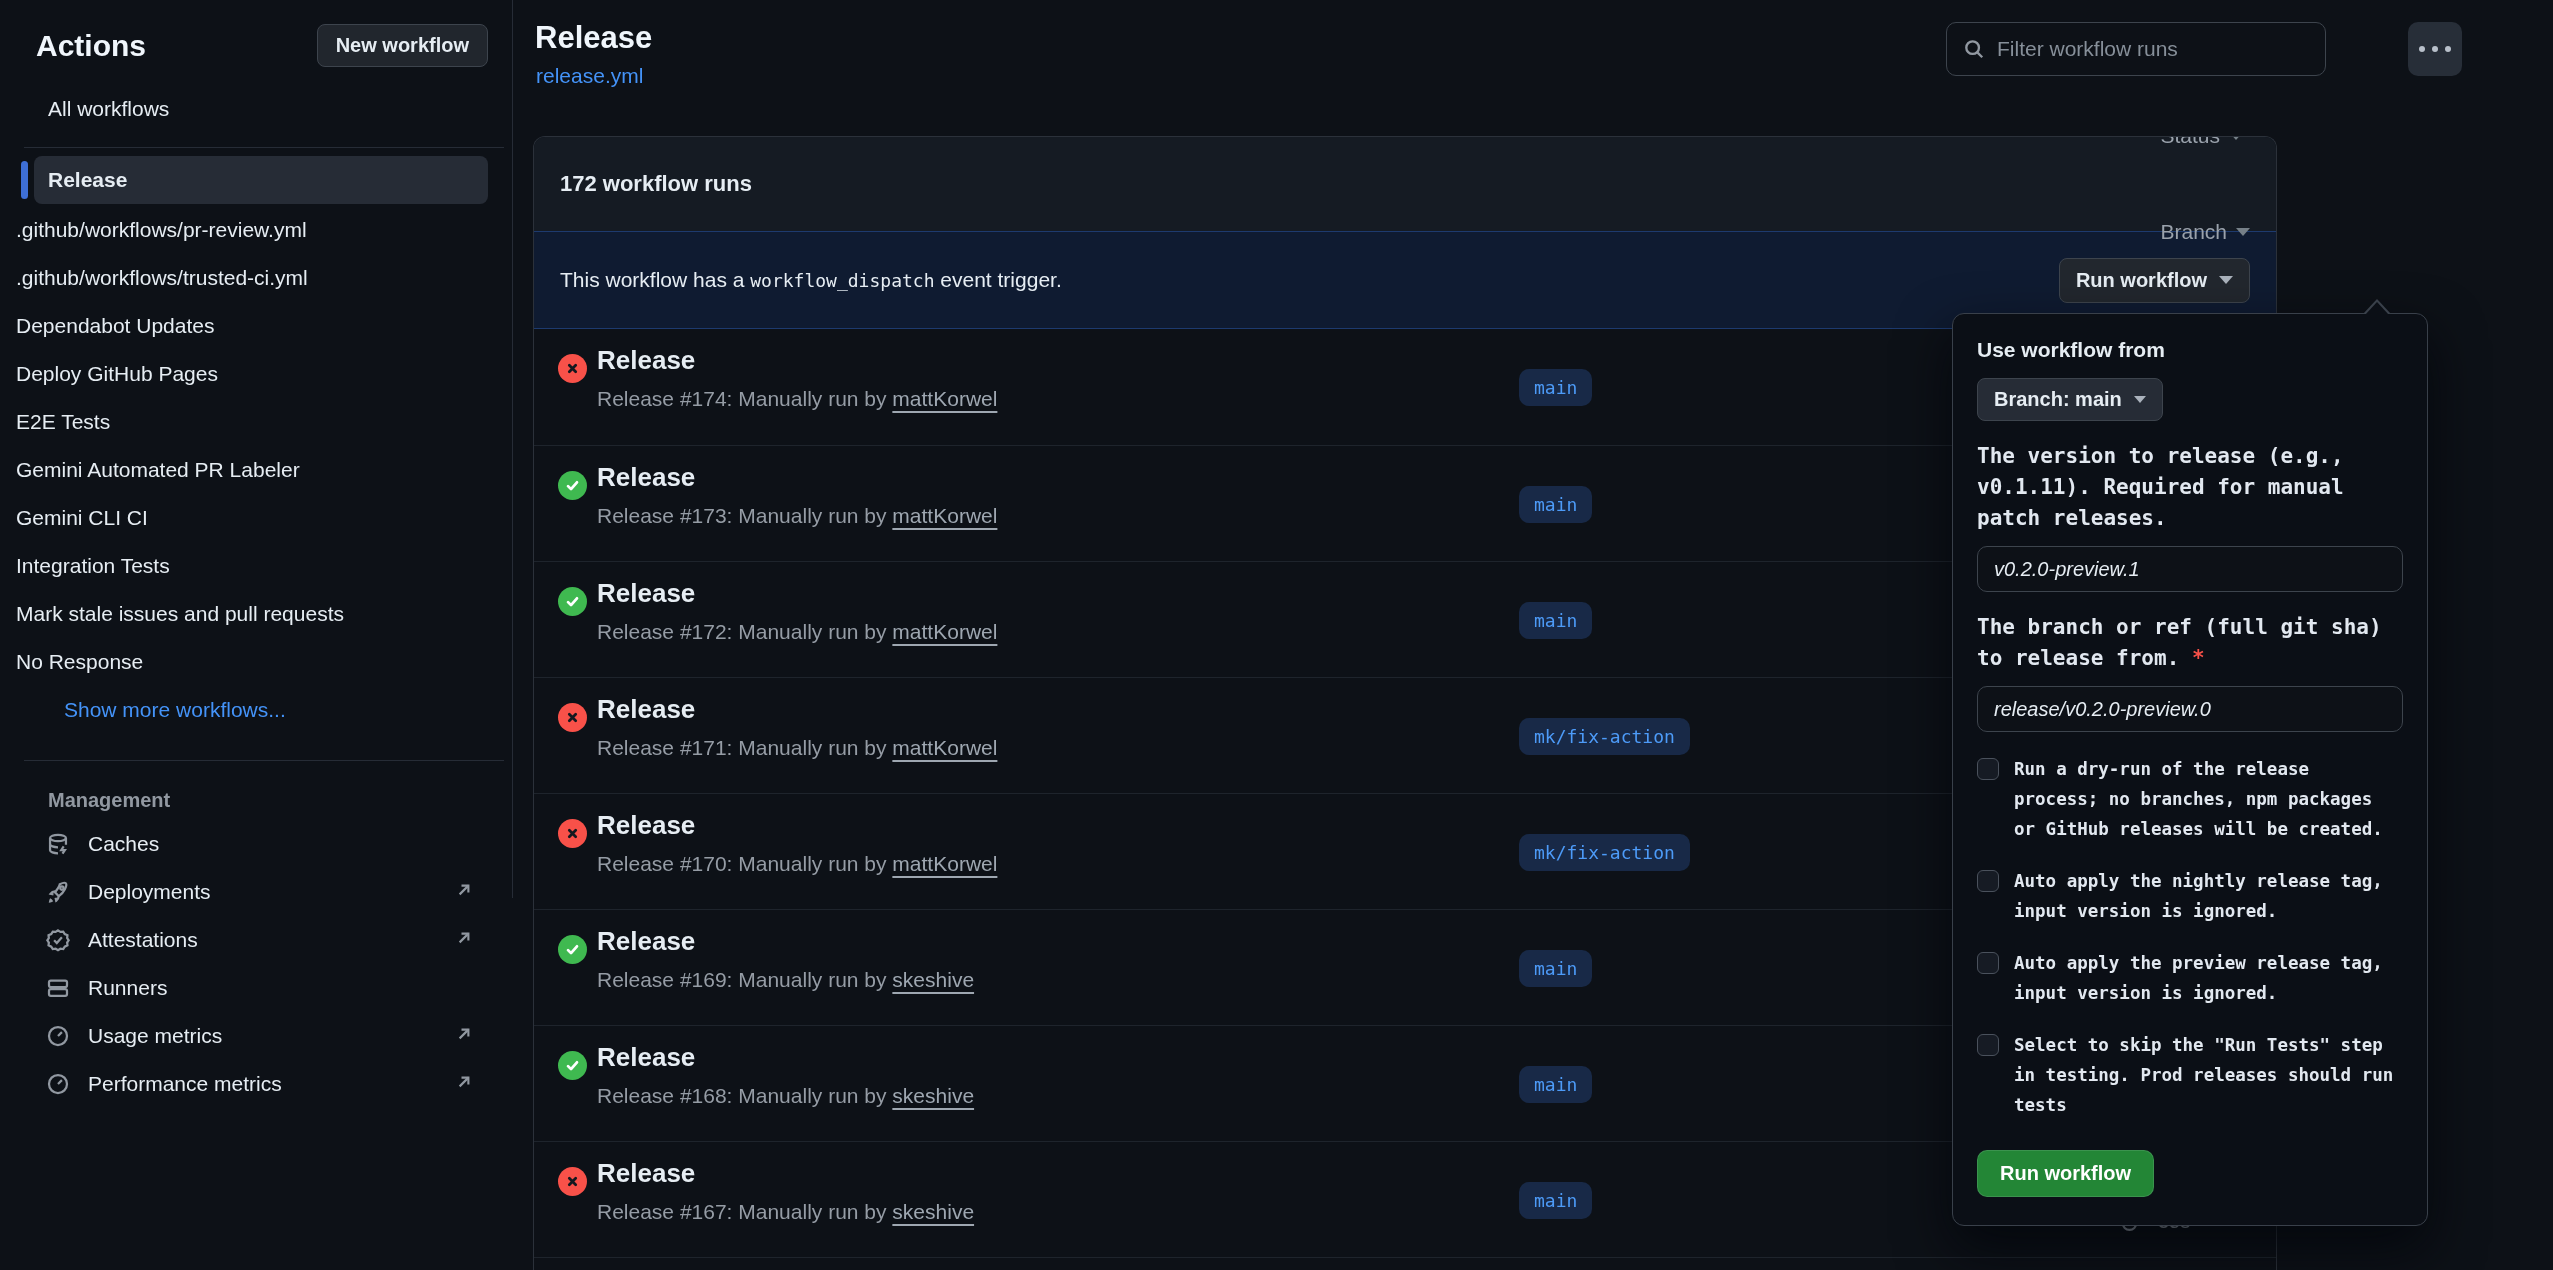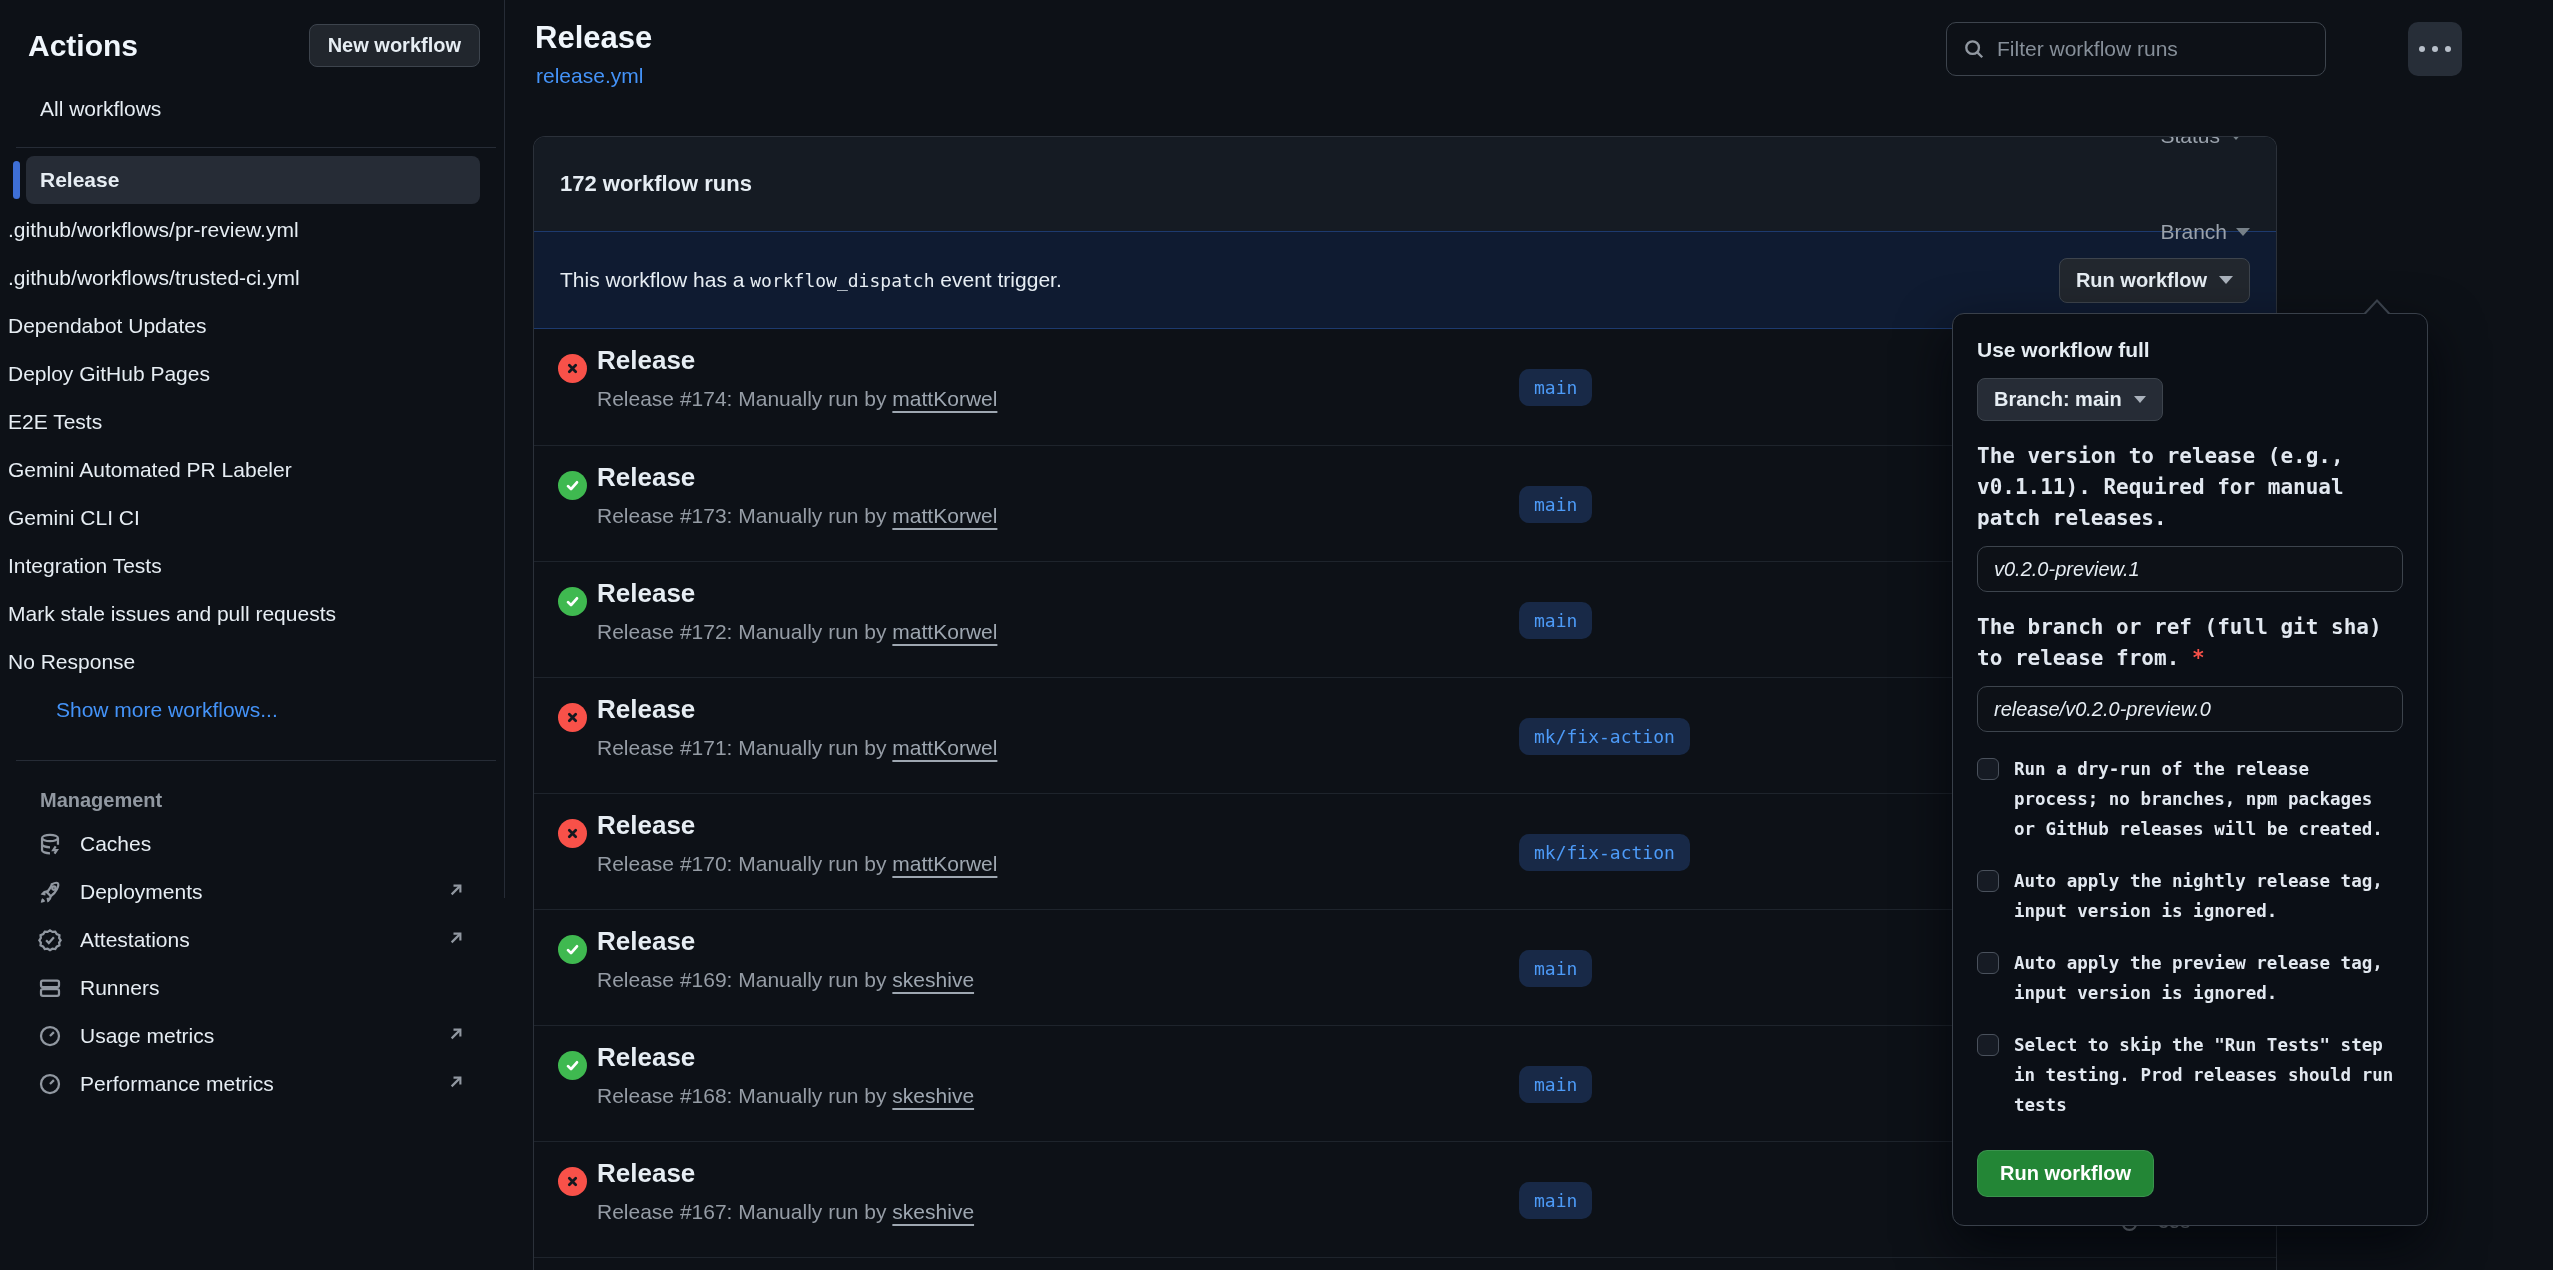--- a/index.html
+++ b/index.html
@@ -10,21 +10,21 @@
     font-family:"Liberation Sans","DejaVu Sans",sans-serif;
     --bg:#0d1117; --fg:#e6edf3; --muted:#9198a1; --border:#2b313a;
     --ctl-border:#3d444d; --ctl-bg:#21262d; --blue:#4493f8;
     --green:#3fb950; --red:#f85149; --btn-green:#238636;
     --accent:#3e6fd6; --hdr:#151b23; --banner:#0f1b31; --banner-border:#1d3a6e;
     --badge-bg:#182947; --panel:#0b0f16;
   }
   .mono { font-family:"DejaVu Sans Mono",monospace; }
 
   
-  .sidebar { position:absolute; left:8px; top:0; width:497px; height:898px; border-right:1.5px solid #262c36; }
+  .sidebar { position:absolute; left:16px; top:0; width:497px; height:898px; border-right:1.5px solid #262c36; }
   .sb-head { display:flex; align-items:center; justify-content:space-between; padding:24px 24px 0 20px; }
   .sb-title { font-size:30px; font-weight:700; color:#f0f6fc; }
   .btn { background:var(--ctl-bg); border:1.5px solid var(--ctl-border); border-radius:8px; color:var(--fg); font-size:20px; font-weight:600; font-family:inherit; cursor:pointer; }
   .new-wf { padding:9px 18px; }
   .all-wf { display:block; margin:30px 0 0 32px; font-size:21px; color:var(--fg); text-decoration:none; }
   .divider { border:0; border-top:1.5px solid #262c36; margin:26px 8px 8px 8px; }
   .wf-item { position:relative; height:48px; display:flex; align-items:center; font-size:21px; color:var(--fg); cursor:pointer; white-space:nowrap; }
   .wf-item.selected { height:48px; margin:2px 24px 2px 18px; padding-left:14px; background:#262c36; border-radius:8px; font-weight:700; }
   .sel-bar { position:absolute; left:-13px; top:5px; width:7px; height:38px; border-radius:4px; background:var(--accent); }
   .show-more { height:48px; display:flex; align-items:center; padding-left:48px; font-size:21px; color:var(--blue); cursor:pointer; }
@@ -393,21 +393,21 @@
             <i></i>
             <i></i>
           </span>
         </button>
       </div>
       <div class="run-row partial"></div>
     </div>
 </section>
 
 <div class="dialog">
-  <div class="dlg-title">Use workflow full</div>
+  <div class="dlg-title">Use workflow from</div>
   <button class="btn branch-btn">
     <span>Branch: main</span>
     <span class="caret"></span>
   </button>
   <div id="dlg-fields">
       <div>
     <div class="help"><span class="txt">The version to release (e.g., v0.1.11). Required for manual patch releases.</span></div>
     <input class="dlg-input" type="text" value="v0.2.0-preview.1" style="">
   </div>
       <div>

